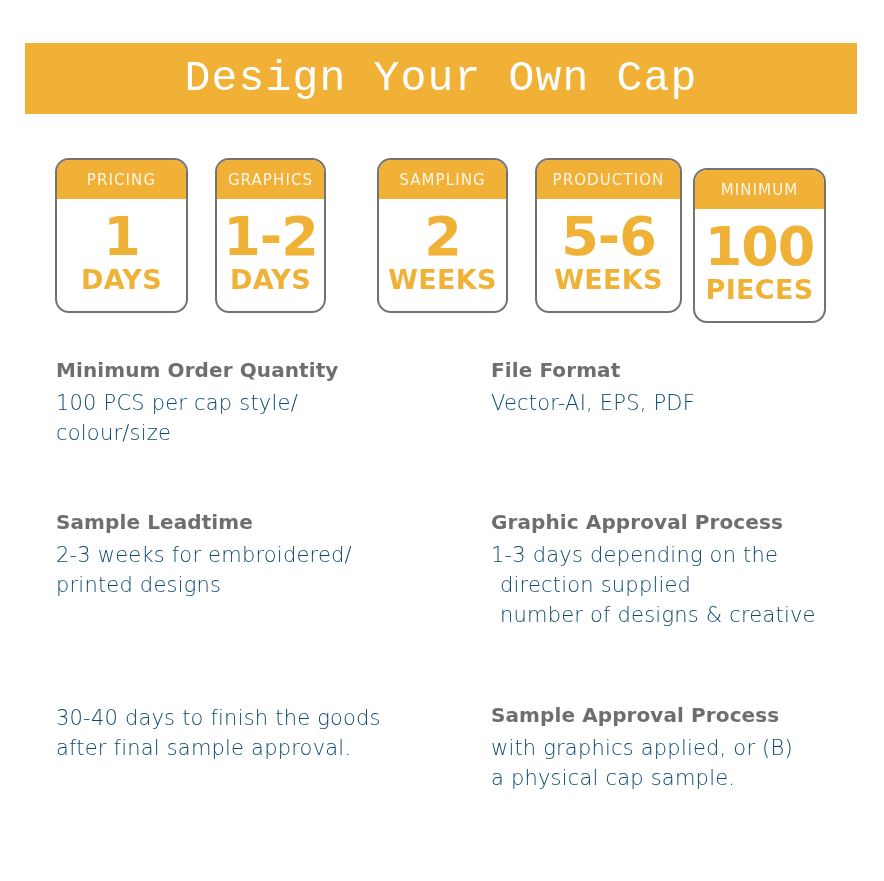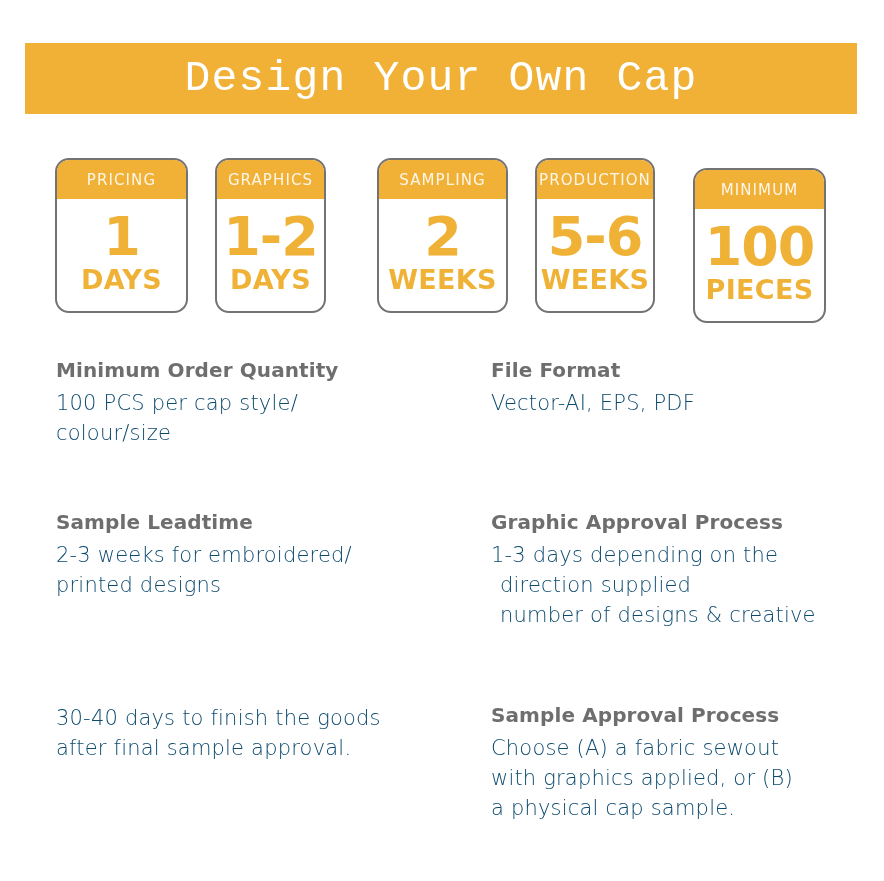--- a/index.html
+++ b/index.html
@@ -163,21 +163,21 @@
     </div>
     <div class="badge" style="left: 377px; width: 131px;">
       <div class="badge-header">
         <span class="badge-label">SAMPLING</span>
       </div>
       <div class="badge-body">
         <div class="badge-number">2</div>
         <div class="badge-unit">WEEKS</div>
       </div>
     </div>
-    <div class="badge" style="left: 535px; width: 120px;">
+    <div class="badge" style="left: 535px; width: 147px;">
       <div class="badge-header">
         <span class="badge-label">PRODUCTION</span>
       </div>
       <div class="badge-body">
         <div class="badge-number">5-6</div>
         <div class="badge-unit">WEEKS</div>
       </div>
     </div>
     <div class="badge" style="left: 693px; width: 133px; margin-top: 10px;">
       <div class="badge-header">
@@ -210,17 +210,16 @@
       <div class="info-line">1-3 days depending on the</div>
       <div class="info-line indent">direction supplied</div>
       <div class="info-line indent">number of designs &amp; creative</div>
     </div>
     <div class="info-block col-left row-3">
       <div class="info-line">30-40 days to finish the goods</div>
       <div class="info-line">after final sample approval.</div>
     </div>
     <div class="info-block col-right row-3">
       <div class="info-heading">Sample Approval Process</div>
-      <div class="info-line">Choose (A) a fabric sewout</div>
       <div class="info-line">with graphics applied, or (B)</div>
       <div class="info-line">a physical cap sample.</div>
     </div>
   </div>
 
 </body></html>

